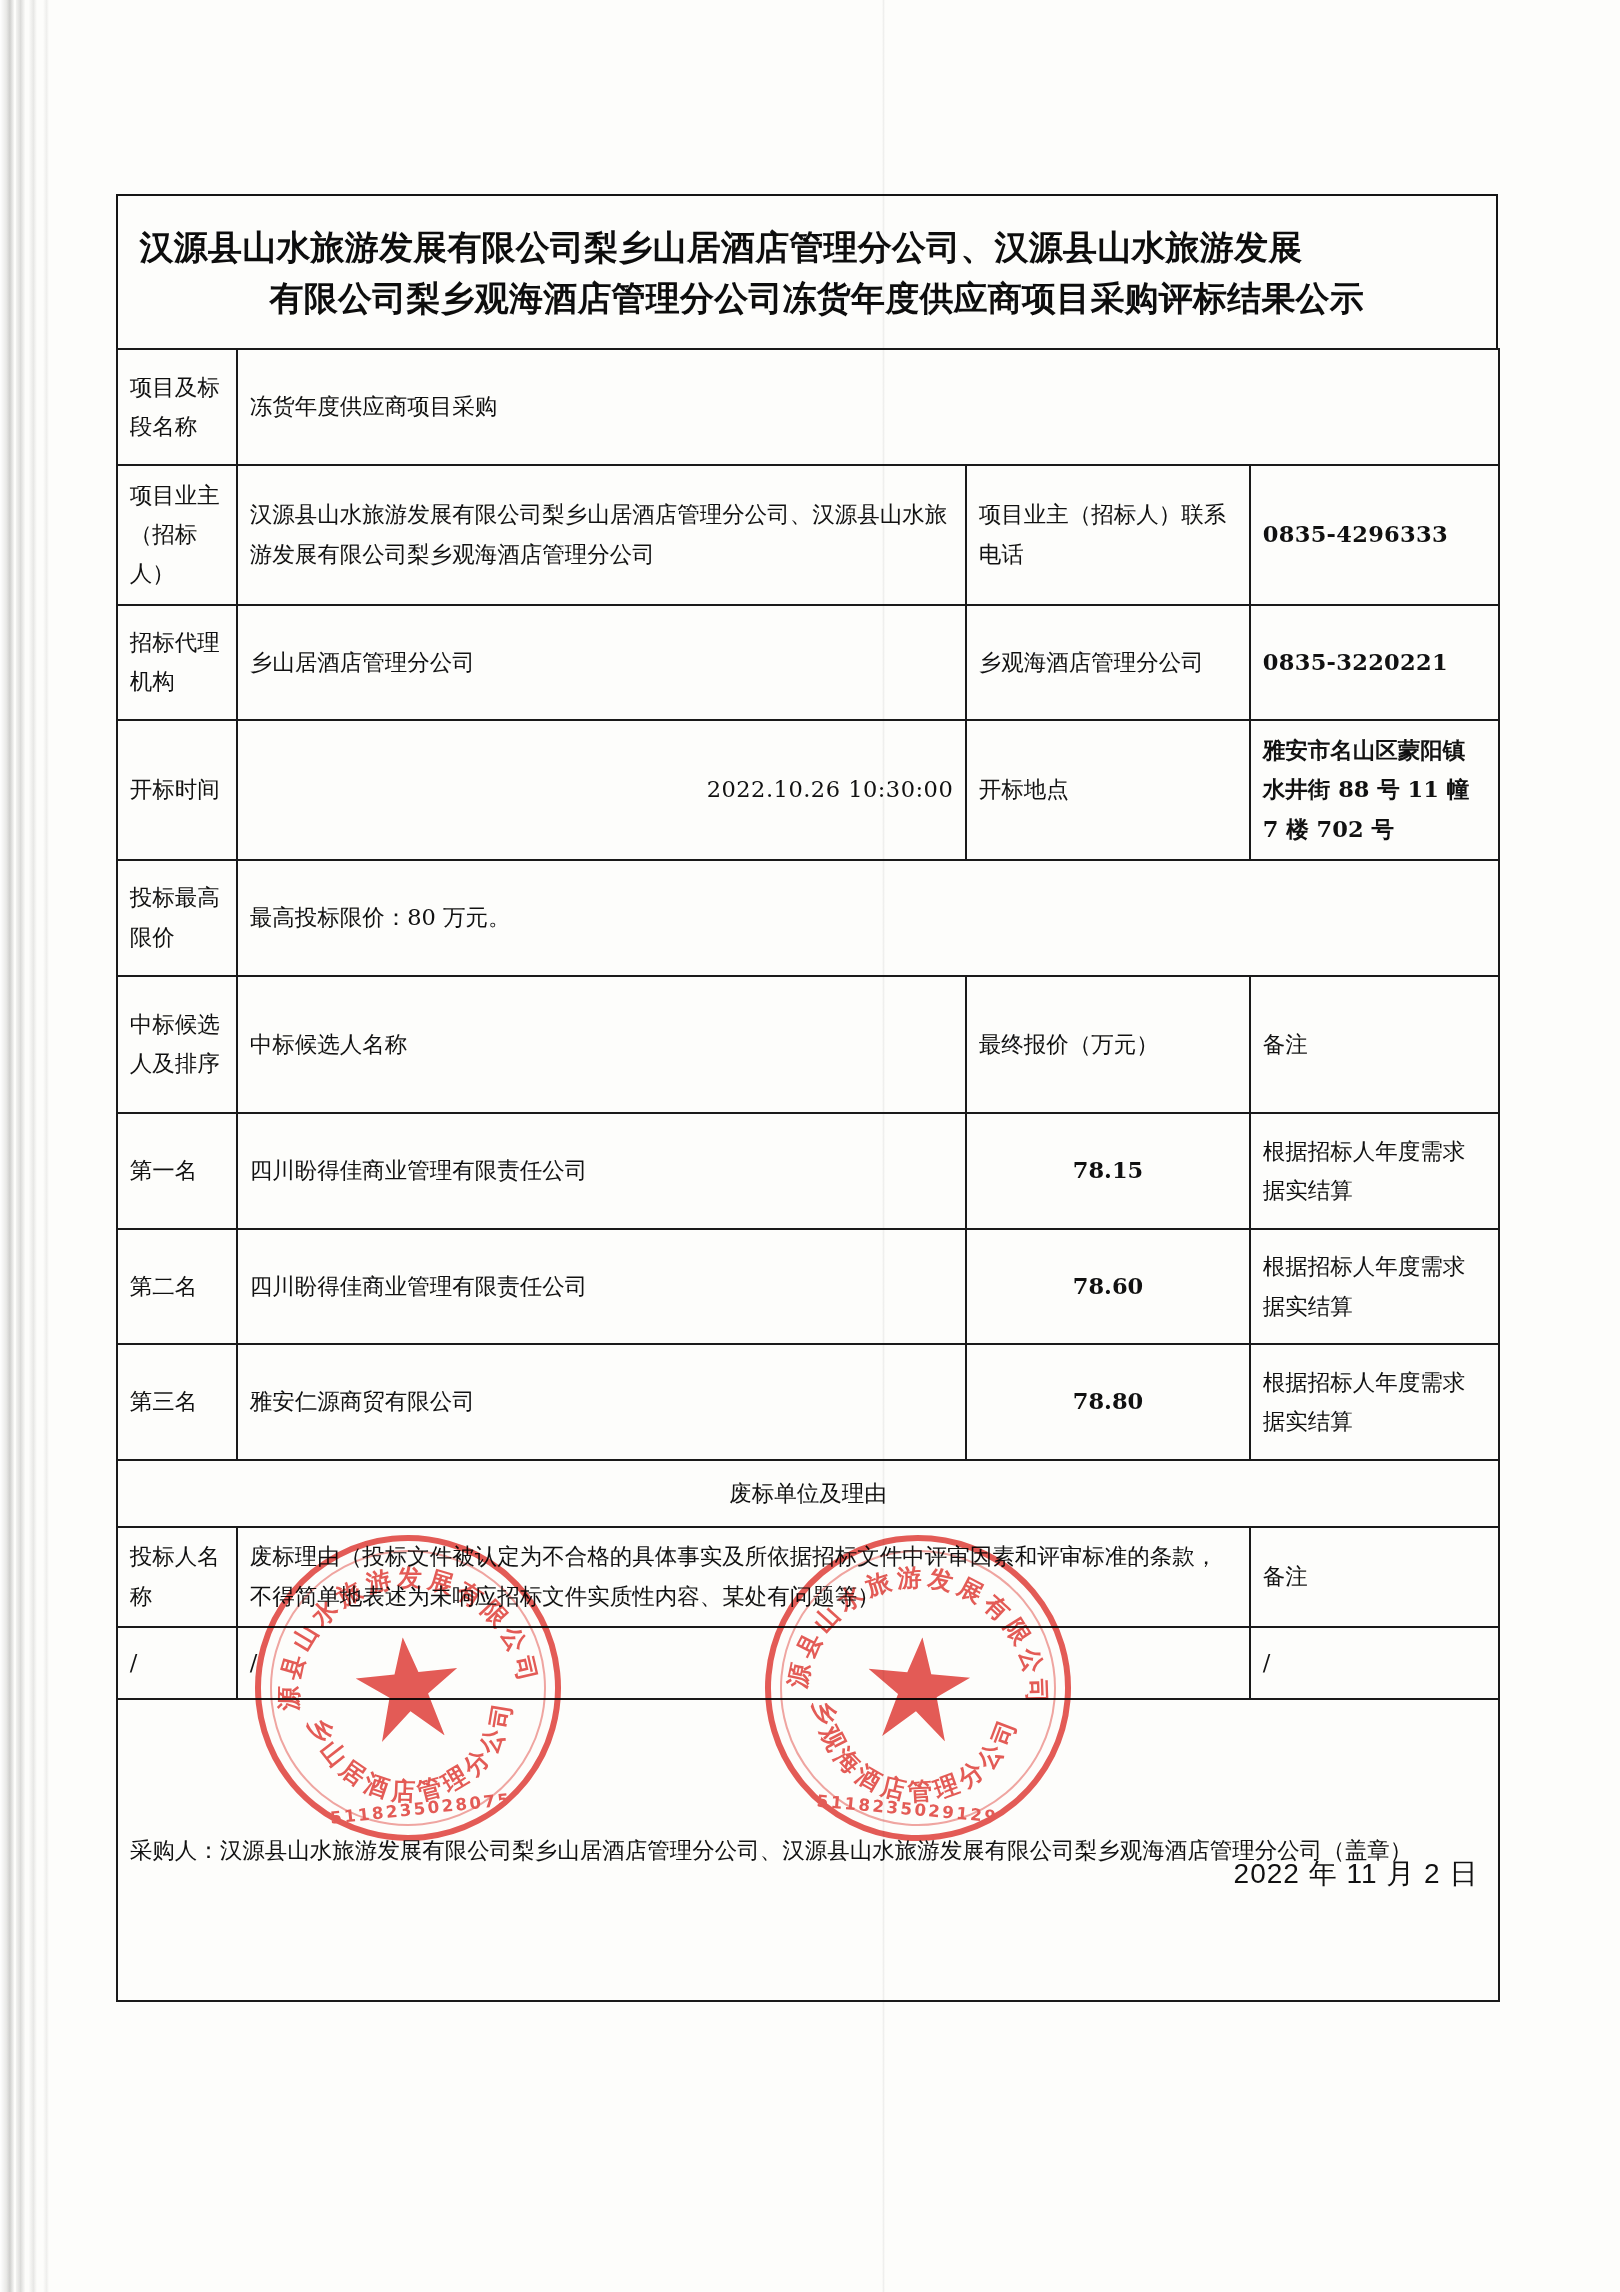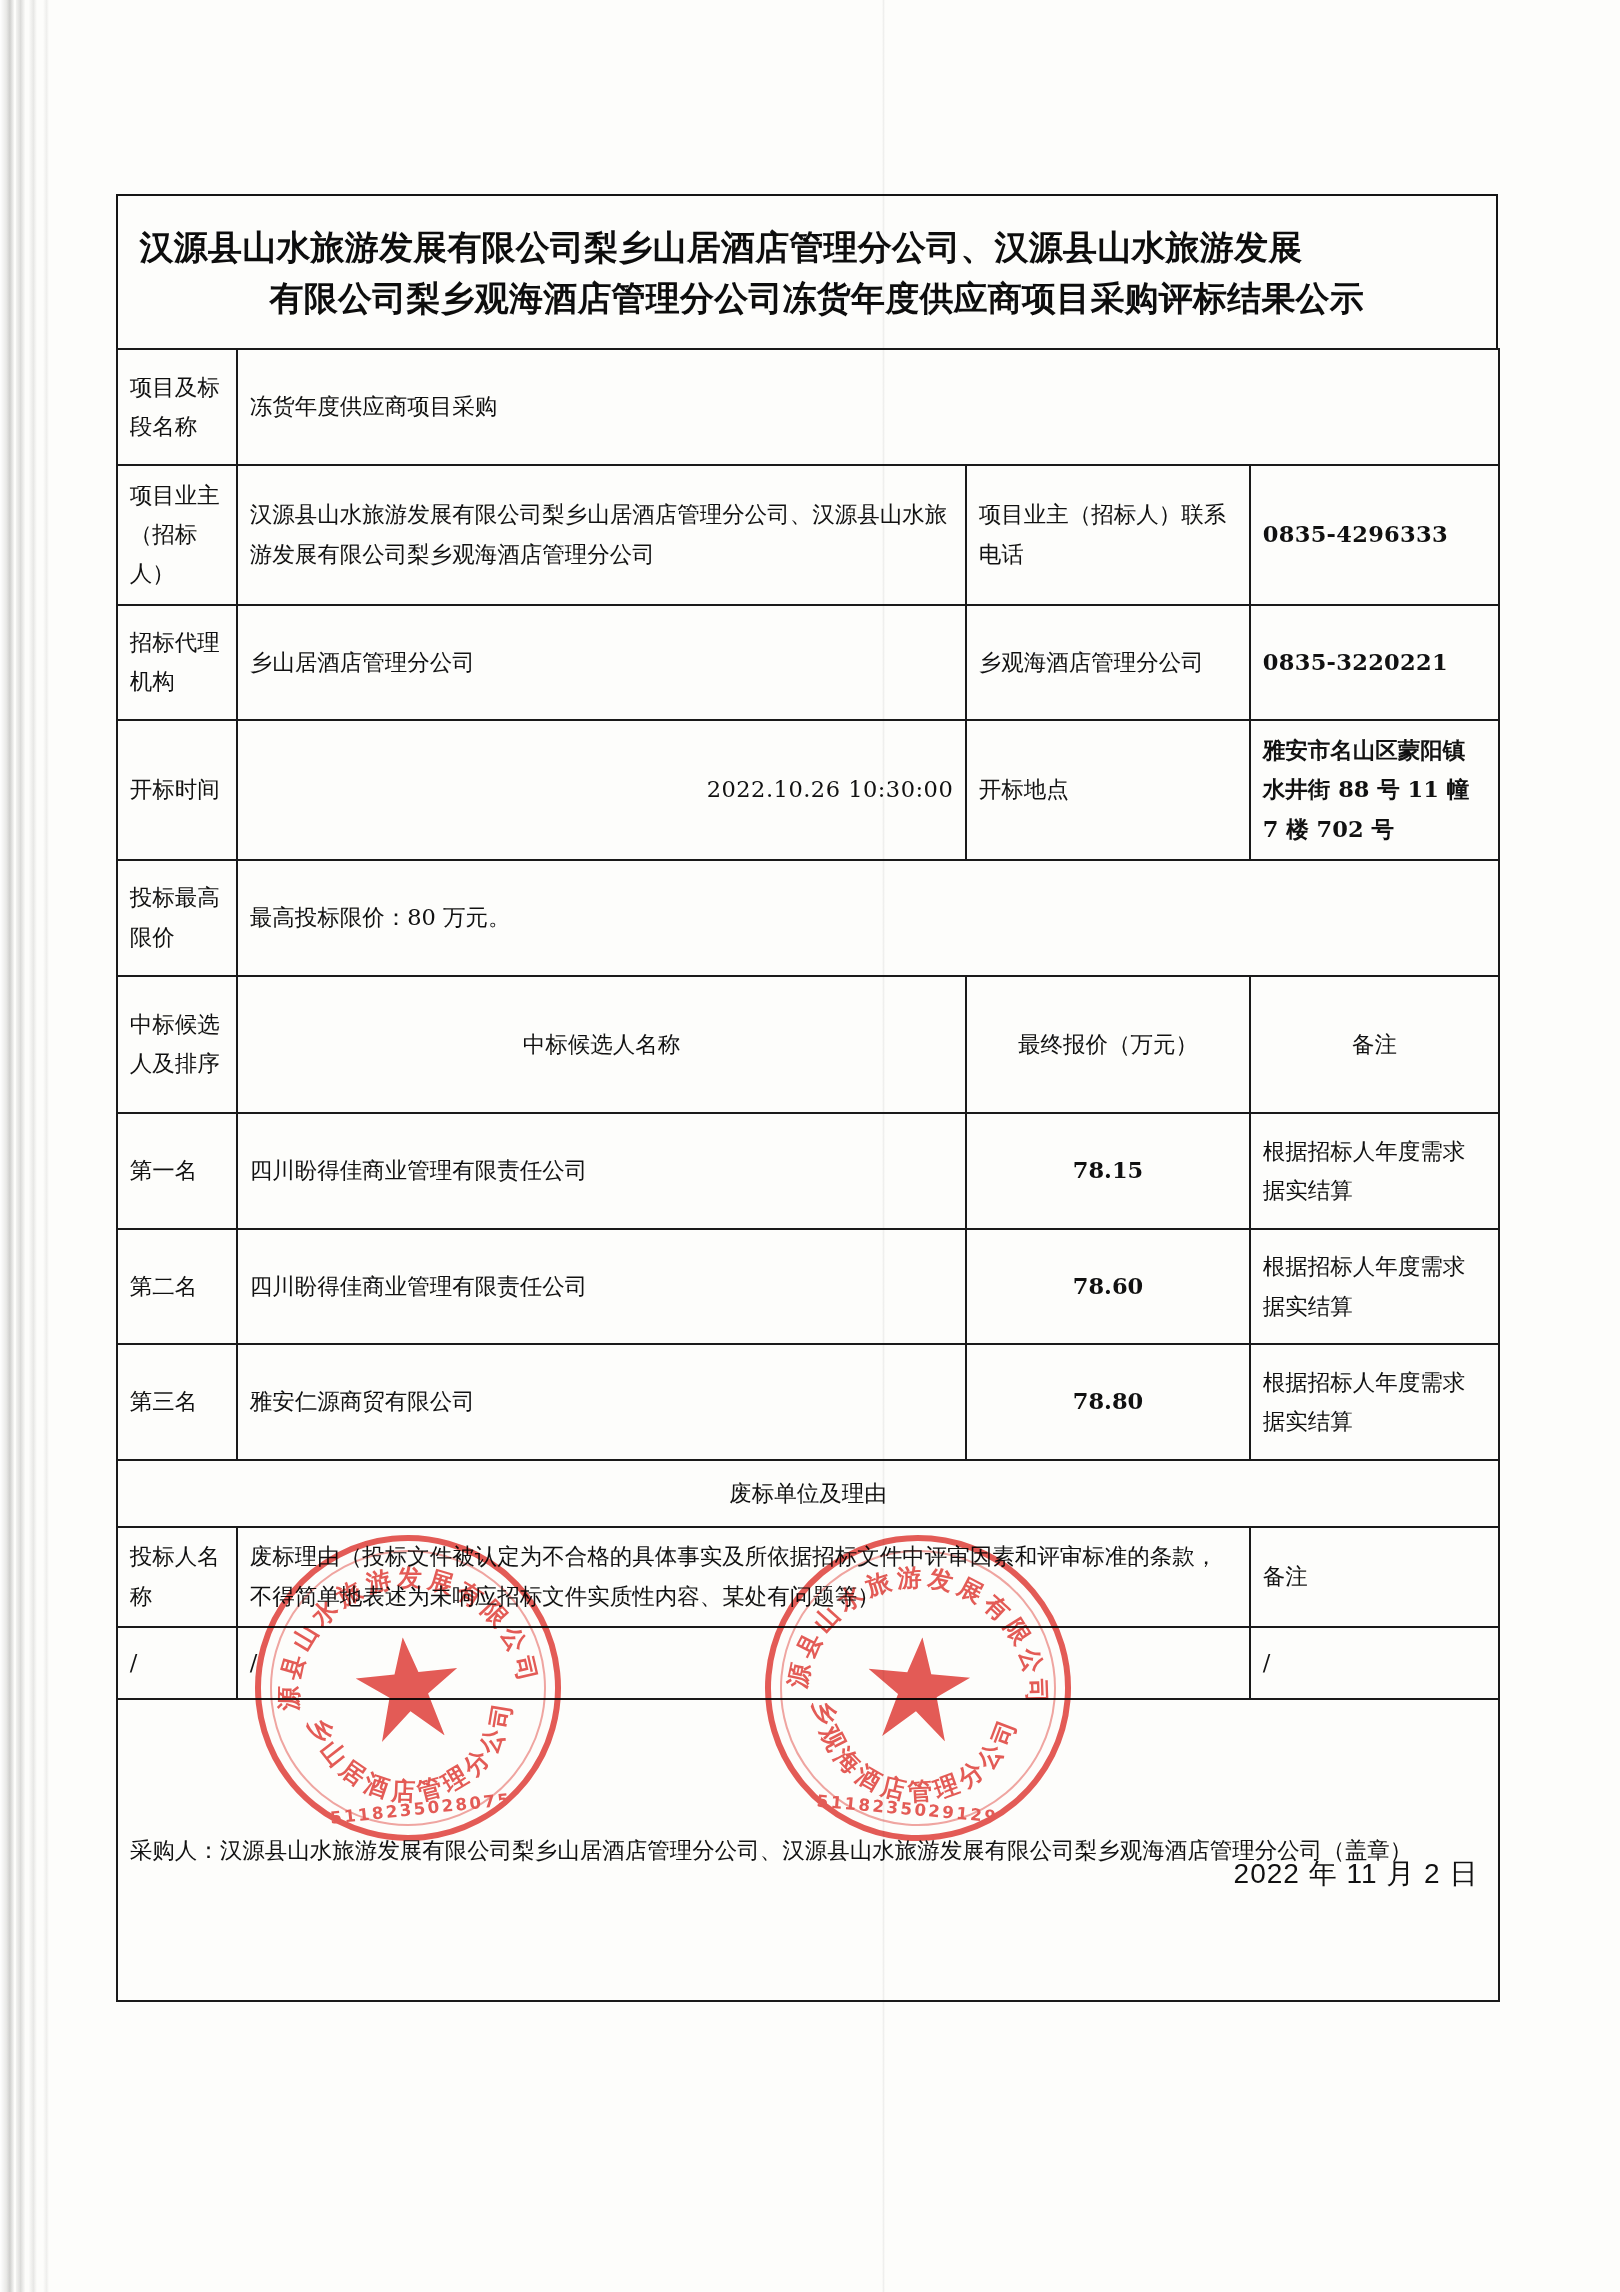--- a/index.html
+++ b/index.html
@@ -107,21 +107,21 @@
     font-family: "DejaVu Sans", "Liberation Sans", sans-serif;
     font-weight: normal;
     font-size: 24.5px;
   }
   .tall { height: 94px; }
   .tall2 { height: 116px; }
   .cand-row td { height: 94px; font-size: 24.5px; }
   .cand-name { font-size: 25.5px; }
   .cand-price { text-align: center; font-family: "DejaVu Sans", "Liberation Sans", sans-serif; font-weight: bold; font-size: 24.5px; }
   .cand-note { font-size: 24.5px; }
-  .hdr-ctr { text-align: center; font-size: 23.5px; border-radius: 27px; }
+  .hdr-ctr { font-size: 23.5px; border-radius: 27px; }
   .section-bar { text-align: center; font-size: 23.5px; height: 45px; }
   .slash-row td { height: 51px; font-size: 24.5px; }
   .reason-cell { font-size: 21.6px; line-height: 1.95; }
   .footer-cell {
     height: 280px;
     vertical-align: top;
     padding-top: 33px;
     position: relative;
     font-size: 24.5px;
     line-height: 2.0;

